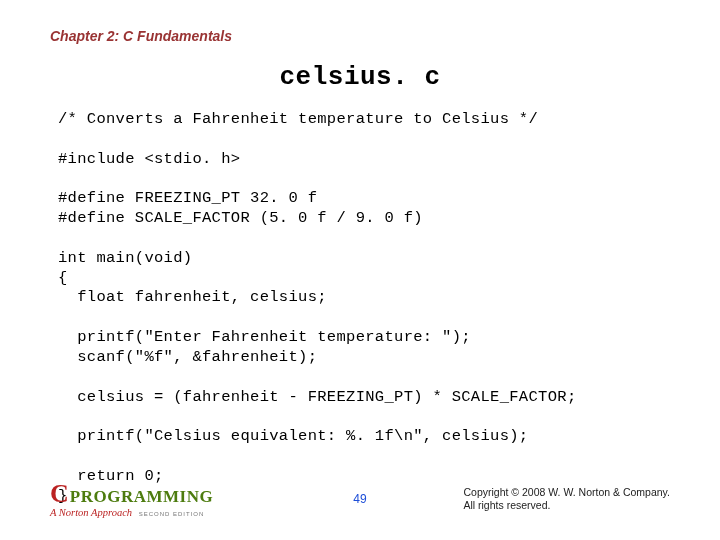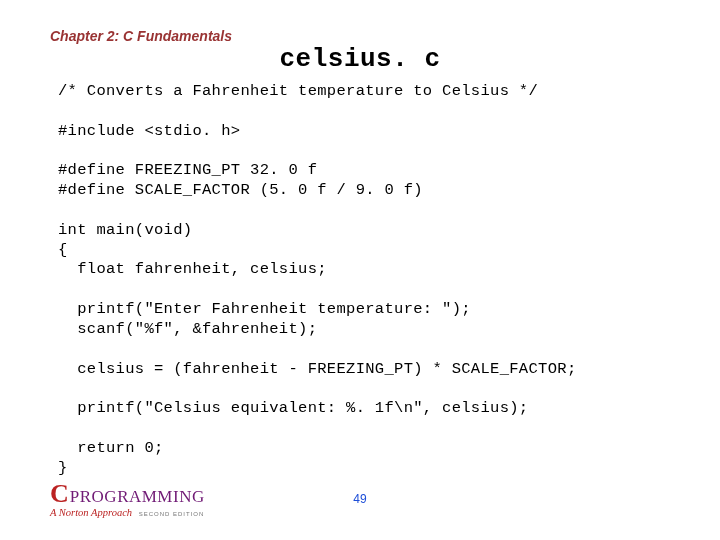--- a/index.html
+++ b/index.html
@@ -9,28 +9,28 @@
     background: #fff;
     font-family: Arial, Helvetica, sans-serif;
     position: relative;
     padding: 28px 50px 0 50px;
   }
   .chapter {
     color: #993333;
     font-style: italic;
     font-weight: bold;
     font-size: 14px;
-    margin-bottom: 0;
+    margin-bottom: 18px;
   }
   .title {
     font-family: "Courier New", Courier, monospace;
     font-weight: bold;
     font-size: 26px;
     text-align: center;
-    margin-bottom: 8px;
+    margin-bottom: 18px;
     letter-spacing: 0.5px;
   }
   .code {
     font-family: "Courier New", Courier, monospace;
     font-size: 15.5px;
     line-height: 1.28;
     white-space: pre;
     letter-spacing: 0.3px;
     margin-left: 8px;
   }
@@ -53,24 +53,24 @@
     align-items: baseline;
   }
   .logo-c {
     font-family: Georgia, serif;
     font-weight: bold;
     font-size: 26px;
     color: #b22;
   }
   .logo-prog {
     font-family: Georgia, serif;
-    font-weight: normal;
+    font-weight: bold;
     font-size: 17px;
     letter-spacing: 0.5px;
-    color: #701a75;
+    color: #4d7c0f;
     margin-left: 1px;
   }
   .logo-sub {
     font-family: Georgia, serif;
     font-style: italic;
     font-size: 10.5px;
     color: #b22;
     margin-top: 1px;
   }
   .logo-ed {
@@ -128,13 +128,17 @@
     <div class="logo-top">
       <span class="logo-c">C</span>
       <span class="logo-prog">PROGRAMMING</span>
     </div>
     <div class="logo-sub">
       <span>A Norton Approach</span>
       <span class="logo-ed">SECOND EDITION</span>
     </div>
   </div>
   <div class="pagenum">49</div>
+  <div class="copyright">
+    <div>Copyright © 2008 W. W. Norton &amp; Company.</div>
+    <div>All rights reserved.</div>
+  </div>
 </div>
 
 </body></html>

